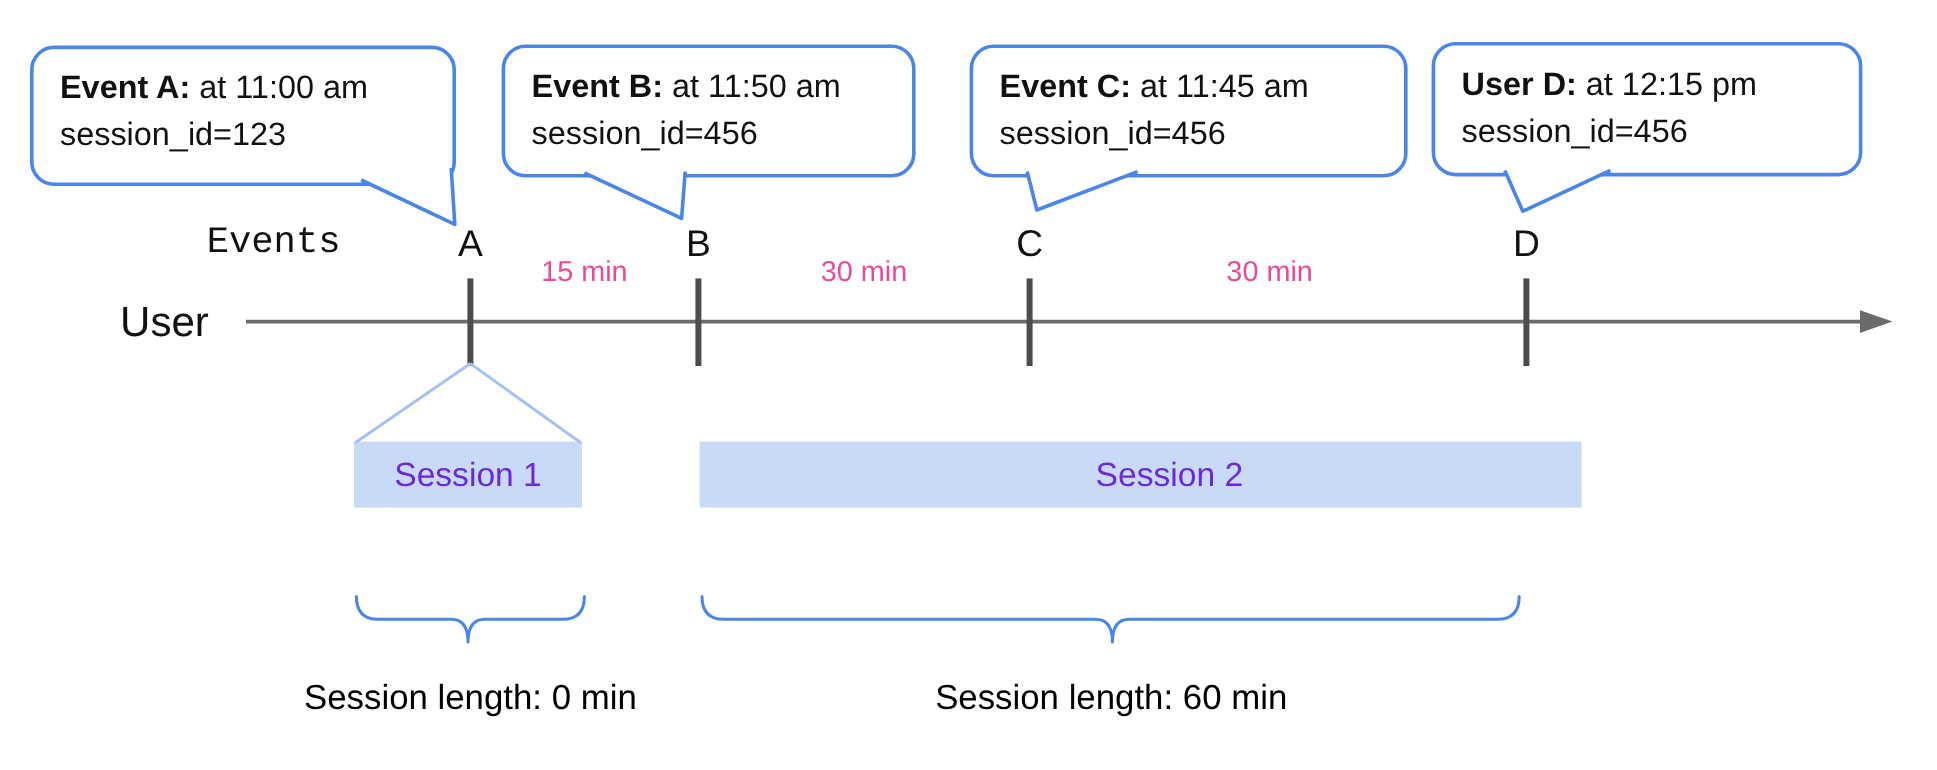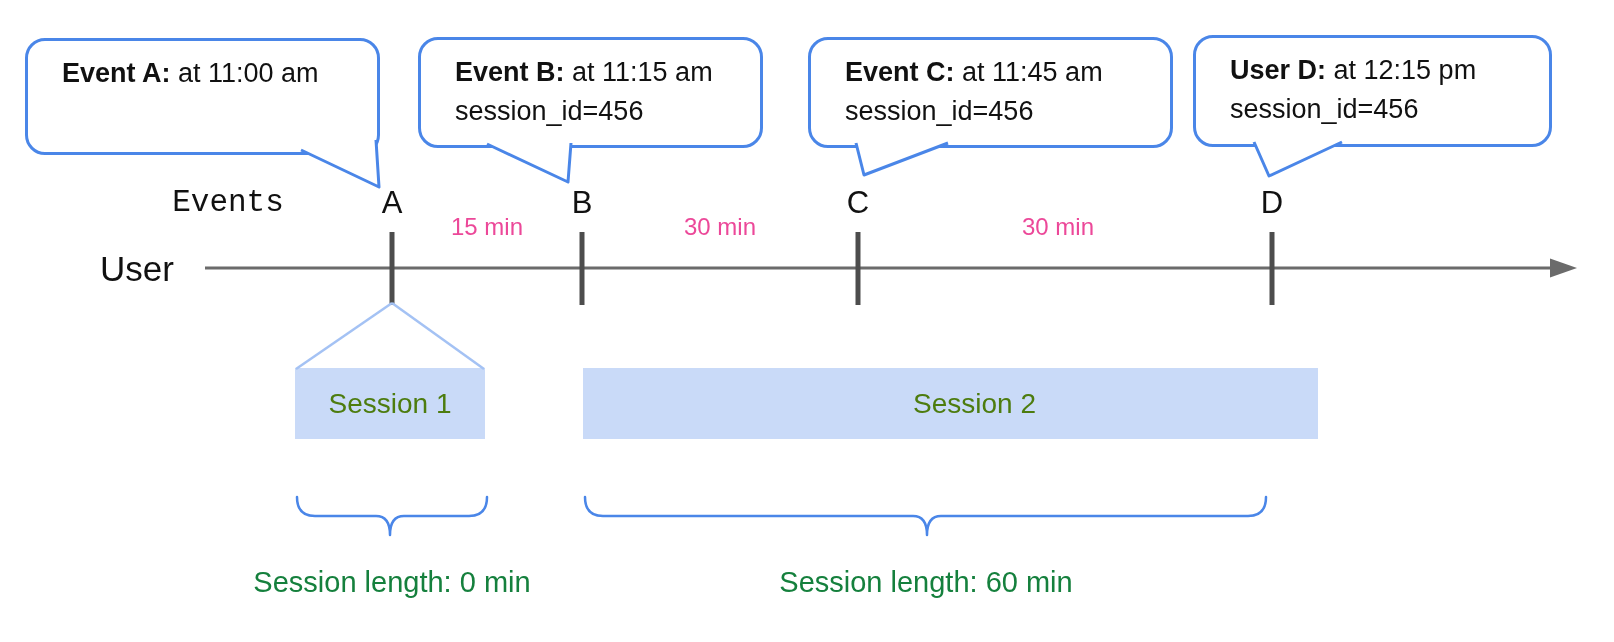--- a/index.html
+++ b/index.html
@@ -19,21 +19,21 @@
     z-index: 3;
     pointer-events: none;
   }
   .bubble {
     position: absolute;
     z-index: 2;
     background: #ffffff;
     border: 3px solid #4a86e8;
     border-radius: 20px;
     box-sizing: border-box;
-    padding: 13px 10px 0 34px;
+    padding: 13px 10px 0 22px;
     font-size: 27px;
     line-height: 39px;
     white-space: nowrap;
   }
   .bubble b { font-weight: bold; }
   .bubble .line { display: block; }
   .label {
     position: absolute;
     z-index: 1;
     text-align: center;
@@ -46,45 +46,46 @@
   .marker-c { left: 828px; }
   .marker-d { left: 1242px; }
   .interval     { width: 140px; top: 213px; font-size: 24px; color: #ec4899; }
   .interval-0 { left: 417px; }
   .interval-1 { left: 650px; }
   .interval-2 { left: 988px; }
   .session-bar {
     position: absolute;
     z-index: 1;
     top: 368px;
-    height: 71px;
+    height: 55px;
     background: #c9daf8;
     display: flex;
     align-items: center;
     justify-content: center;
     font-size: 28px;
-    color: #4d7c0f;
+    color: #6d28d9;
   }
   .session-bar-1 { left: 295px; width: 190px; }
   .session-bar-2 { left: 583px; width: 687px; padding-left: 48px; }
-  .length-label { top: 566px; font-size: 29px; color: #15803d; }
+  .length-label { top: 566px; font-size: 29px; color: #000000; }
   .length-label-1 { left: 212px; width: 360px; }
   .length-label-2 { left: 696px; width: 460px; }
 </style>
 </head>
 <body>
 
 <div class="canvas">
 
   <div class="bubble" style="left:25px; top:38px; width:355px; height:117px;">
     <span class="line"><b>Event A:</b><span> at 11:00 am</span></span>
+    <span class="line">session_id=123</span>
   </div>
 
   <div class="bubble" style="left:418px; top:37px; width:345px; height:111px;">
-    <span class="line"><b>Event B:</b><span> at 11:15 am</span></span>
+    <span class="line"><b>Event B:</b><span> at 11:50 am</span></span>
     <span class="line">session_id=456</span>
   </div>
 
   <div class="bubble" style="left:808px; top:37px; width:365px; height:111px;">
     <span class="line"><b>Event C:</b><span> at 11:45 am</span></span>
     <span class="line">session_id=456</span>
   </div>
 
   <div class="bubble" style="left:1193px; top:35px; width:359px; height:112px;">
     <span class="line"><b>User D:</b><span> at 12:15 pm</span></span>

